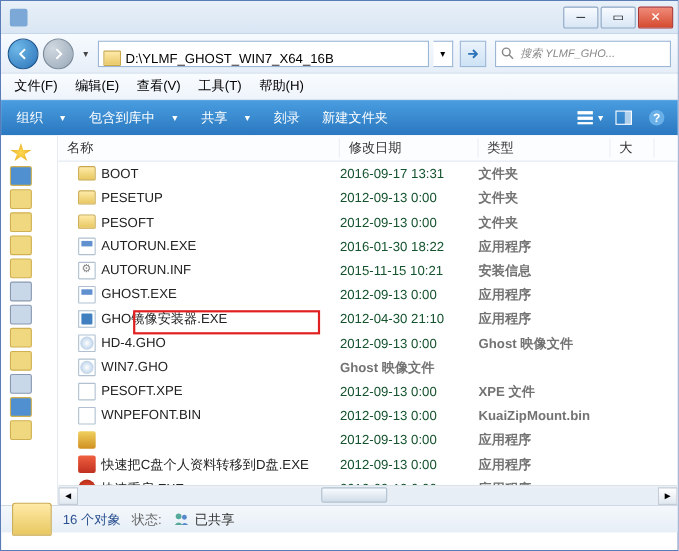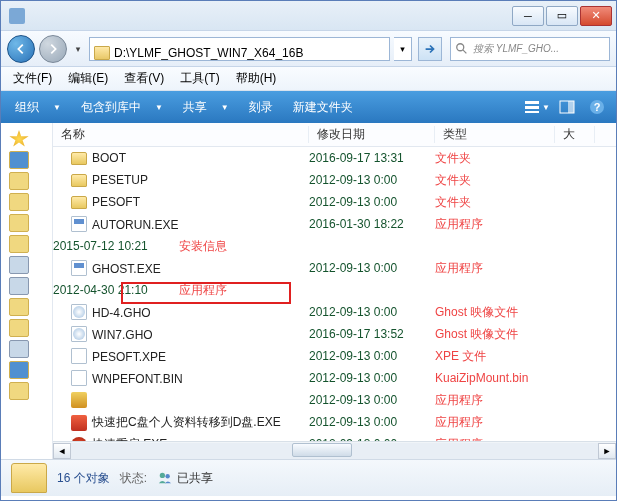--- a/index.html
+++ b/index.html
@@ -47,23 +47,23 @@
 .list { flex: 1; background: #fff; position: relative; overflow: hidden; }
 .colheaders { height: 24px; display: flex; align-items: center; font-size: 12px; color:#333; border-bottom: 1px solid #e2e8f0; background:#fcfdff; }
 .colh { padding: 0 8px; border-right: 1px solid #e8eef5; cursor:pointer; }
 .colh.name { width: 256px; }
 .colh.date { width: 126px; }
 .colh.type { width: 120px; }
 .colh.size { width: 40px; }
 
 .rows { }
 .row { height: 22px; display: flex; align-items: center; font-size: 12px; color:#222; }
-.cell-name { width: 256px; display:flex; align-items:flex-end; padding-left: 18px; }
+.cell-name { width: 256px; display:flex; align-items:flex-start; padding-left: 18px; }
 .cell-date { width: 126px; color:#14532d; }
-.cell-type { width: 120px; color:#ef4444; }
+.cell-type { width: 120px; color:#737373;font-weight:bold; }
 .fileicon { width: 16px; height: 16px; margin-right: 5px; display:inline-flex; align-items:center; justify-content:center; font-size:11px; }
 .ico-folder { background: linear-gradient(#ffeaa8,#e8c860); border:1px solid #caa848; border-radius:2px 2px 1px 1px; width:16px; height:13px; }
 .ico-exe { background:#fff; border:1px solid #b0c0d0; border-radius:1px; position:relative; }
 .ico-exe::after { content:""; position:absolute; top:2px; left:2px; width:10px; height:5px; background:#6090d0; }
 .ico-inf { background:#fff; border:1px solid #b0c0d0; border-radius:1px; position:relative; }
 .ico-inf::after { content:"⚙"; position:absolute; top:-1px; left:2px; font-size:10px; color:#888; }
 .ico-gho { background:#fff; border:1px solid #b0c0d0; border-radius:1px; position:relative; }
 .ico-gho::after { content:""; position:absolute; top:1px; left:1px; width:12px; height:12px; border-radius:50%; background:radial-gradient(circle,#fff,#a0c0e0); }
 .ico-bin { background:#fff; border:1px solid #b0c0d0; border-radius:1px; }
 .ico-xpe { background:#fff; border:1px solid #b0c0d0; border-radius:1px; }
@@ -73,21 +73,21 @@
 .ico-setup { background:#fff; border:1px solid #b0c0d0; position:relative; }
 .ico-setup::after { content:""; position:absolute; inset:2px; background:#4080c0; border-radius:1px; }
 
 .hl { position:absolute; border: 2px solid #e02020; left: 68px; top: 159px; width: 170px; height: 22px; pointer-events:none; }
 
 .hscroll { position:absolute; bottom:0; left:0; right:0; height:18px; background:#f0f4f8; border-top:1px solid #d8e0e8; display:flex; align-items:center; }
 .hsbtn { width:18px; height:16px; background:linear-gradient(#fff,#e0e8f0); border:1px solid #c0c8d4; font-size:9px; display:flex; align-items:center; justify-content:center; cursor:pointer; }
 .hstrack { flex:1; height:16px; background:#e8eef5; position:relative; }
 .hsthumb { position:absolute; left:42%; top:0; height:14px; width:60px; background:linear-gradient(#f8fbff,#d0dce8); border:1px solid #b0c0d0; border-radius:2px; cursor:pointer; }
 
-.status { height: 37px; background: linear-gradient(#f4f8fc,#e6eef6); display: flex; align-items: center; padding: 0 10px; gap: 10px; font-size: 12px; border-top: 1px solid #d0dae6; }
+.status { height: 25px; background: linear-gradient(#f4f8fc,#e6eef6); display: flex; align-items: center; padding: 0 10px; gap: 10px; font-size: 12px; border-top: 1px solid #d0dae6; }
 .status-icon { width: 36px; height: 30px; background: linear-gradient(#ffeaa8,#e8c860); border:1px solid #caa848; border-radius:3px 3px 1px 1px; }
 .status-text { color:#2a5090; }
 .status-label { color:#666; }
 .status-share { display:flex; align-items:center; gap:4px; color:#333; }
 .share-icon { width:16px; height:14px; }
 </style>
 </head>
 <body>
 
 <div class="window">
@@ -234,49 +234,56 @@
           </div>
           <div class="row">
             <div class="cell-name">
               <span class="fileicon ico-exe"></span>
               <span>AUTORUN.EXE</span>
             </div>
             <div class="cell-date">2016-01-30 18:22</div>
             <div class="cell-type">应用程序</div>
           </div>
           <div class="row">
-            <div class="cell-date">2015-07-12 10:21</div>
+            <div class="cell-name">
+              <span class="fileicon ico-inf"></span>
+              <span>AUTORUN.INF</span>
+            </div>
+            <div class="cell-date">2015-11-15 10:21</div>
             <div class="cell-type">安装信息</div>
           </div>
           <div class="row">
             <div class="cell-name">
               <span class="fileicon ico-exe"></span>
               <span>GHOST.EXE</span>
             </div>
             <div class="cell-date">2012-09-13 0:00</div>
             <div class="cell-type">应用程序</div>
           </div>
           <div class="row">
+            <div class="cell-name">
+              <span class="fileicon ico-setup"></span>
+              <span>GHO镜像安装器.EXE</span>
+            </div>
             <div class="cell-date">2012-04-30 21:10</div>
             <div class="cell-type">应用程序</div>
           </div>
           <div class="row">
             <div class="cell-name">
               <span class="fileicon ico-gho"></span>
               <span>HD-4.GHO</span>
             </div>
             <div class="cell-date">2012-09-13 0:00</div>
             <div class="cell-type">Ghost 映像文件</div>
           </div>
           <div class="row">
             <div class="cell-name">
               <span class="fileicon ico-gho"></span>
               <span>WIN7.GHO</span>
             </div>
-            <div class="cell-date">2016-09-17 13:52</div>
             <div class="cell-type">Ghost 映像文件</div>
           </div>
           <div class="row">
             <div class="cell-name">
               <span class="fileicon ico-xpe"></span>
               <span>PESOFT.XPE</span>
             </div>
             <div class="cell-date">2012-09-13 0:00</div>
             <div class="cell-type">XPE 文件</div>
           </div>

